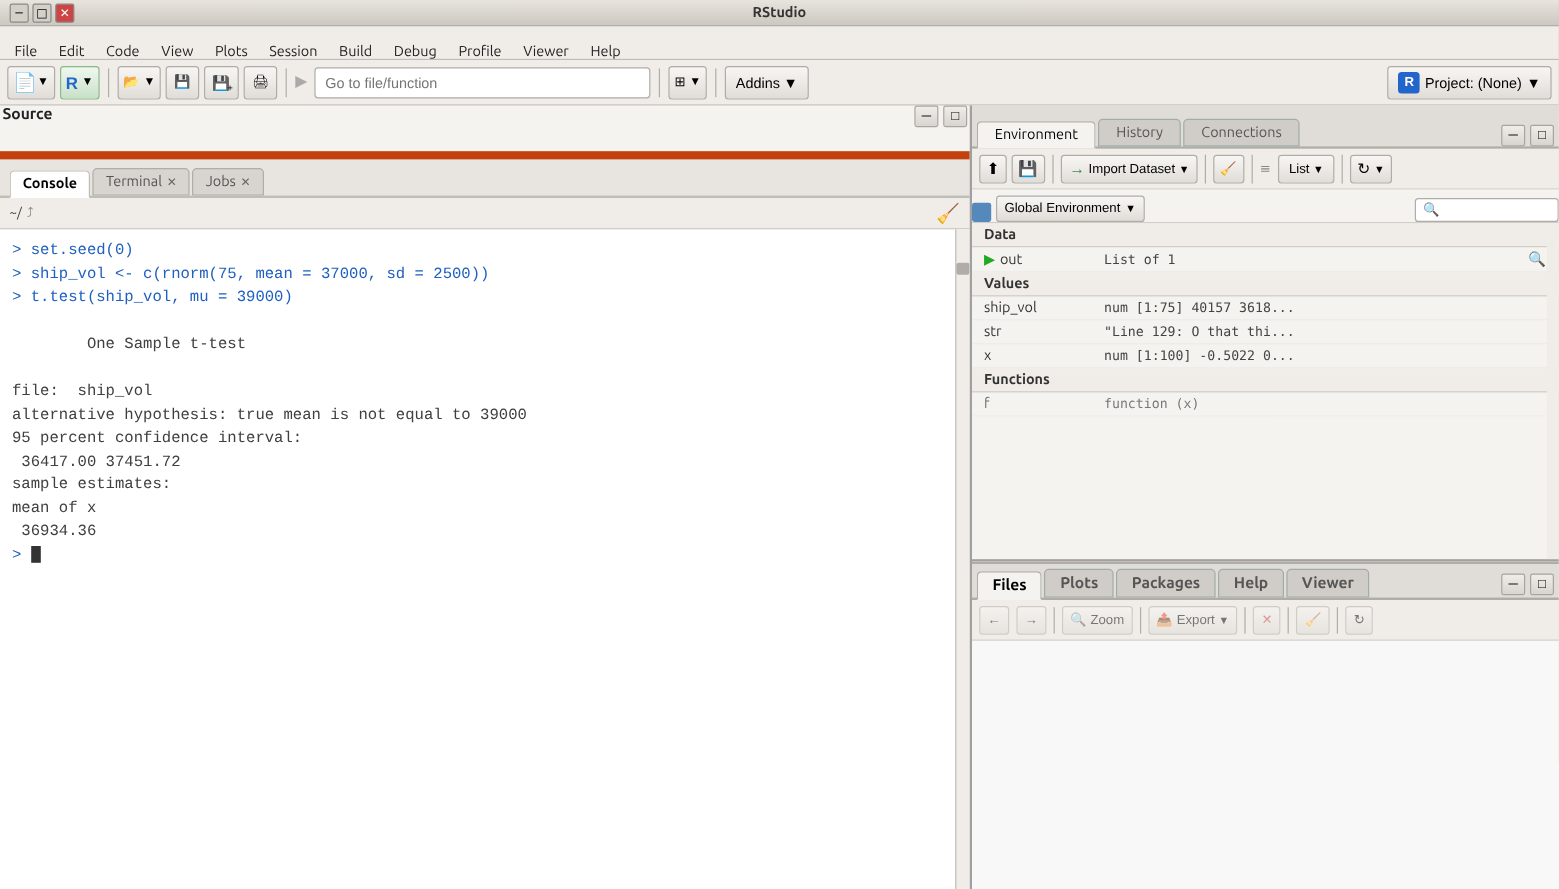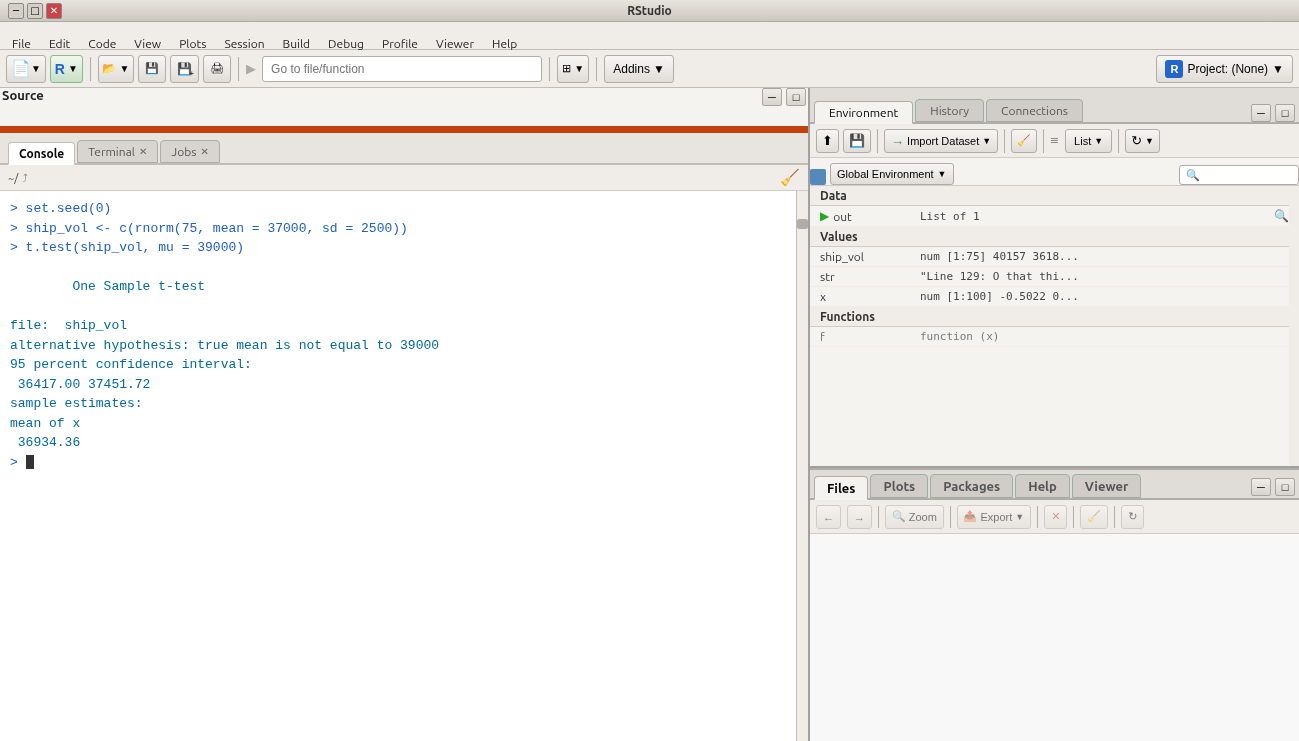--- a/index.html
+++ b/index.html
@@ -189,21 +189,21 @@
       flex: 1;
       background: white;
       padding: 8px 10px;
       overflow-y: auto;
       font-family: 'Courier New', 'Lucida Console', monospace;
       font-size: 13px;
       position: relative;
     }
     .console-line { line-height: 1.5; white-space: pre; }
     .code-blue { color: #2060c0; }
-    .output-text { color: #0369a1; }
+    .output-text { color: #404040; }
 
     
     #right-panel {
       flex: 1;
       display: flex;
       flex-direction: column;
       background: #f5f3f0;
     }
 
     

